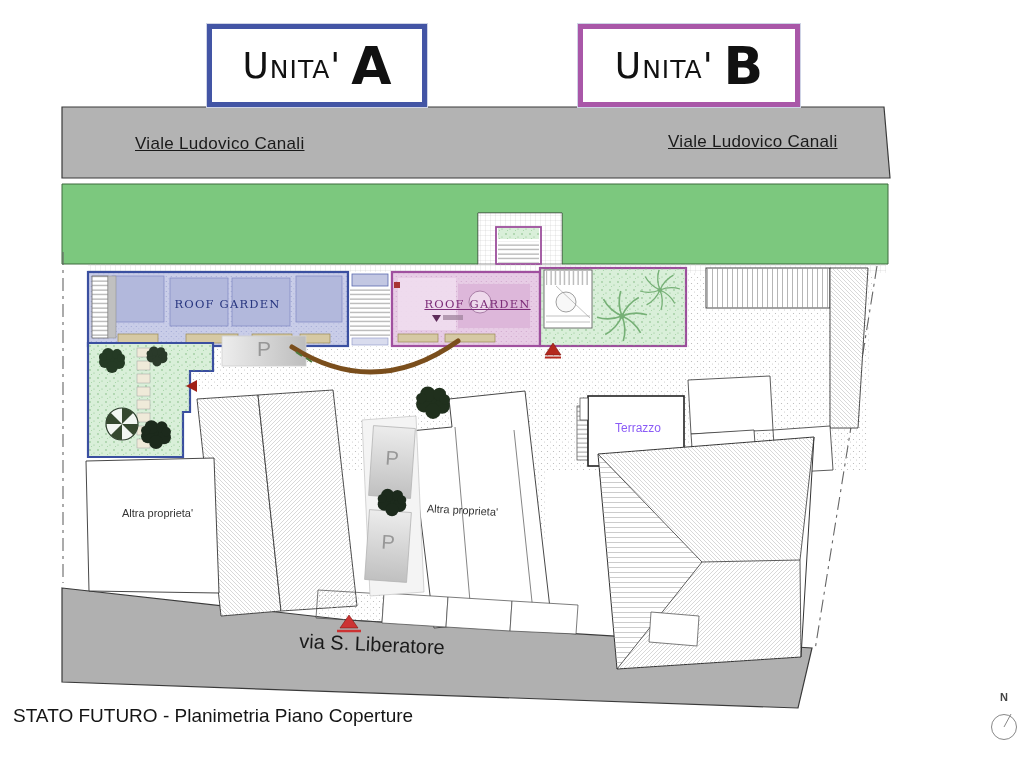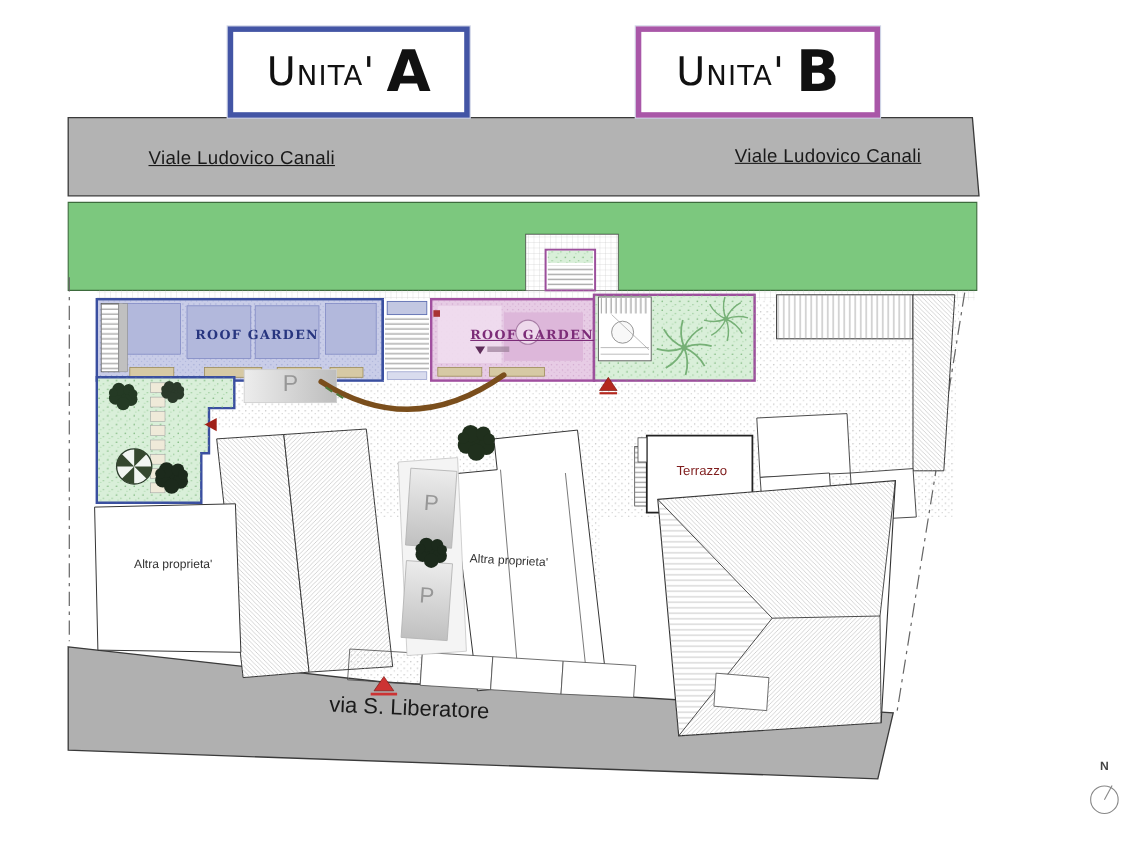--- a/index.html
+++ b/index.html
@@ -13,25 +13,25 @@
   .ubox-b{left:578px;width:212px;border:5px solid #a957a8;}
   .ulabel{font-variant:small-caps;font-size:36px;letter-spacing:1px;color:#111;
           font-family:"DejaVu Sans",sans-serif;}
   .uletter{font-weight:bold;font-size:52px;margin-left:10px;color:#111;
            font-family:"DejaVu Sans",sans-serif;}
   .street{font-size:17px;text-decoration:underline;text-align:left;letter-spacing:.3px;}
   .street-left{left:135px;top:134px;width:180px;}
   .street-right{left:668px;top:132px;width:180px;}
   .street-bottom{left:272px;top:633px;width:200px;font-size:20px;transform:rotate(2.5deg);
                  text-align:center;}
-  .rg{font-family:"DejaVu Serif",serif;font-weight:bold;font-size:11.5px;letter-spacing:1.2px;
-      text-align:right;width:125px;}
+  .rg{font-family:"DejaVu Serif",serif;font-weight:normal;font-size:11.5px;letter-spacing:1.2px;
+      text-align:center;width:125px;}
   .rg-a{left:165px;top:297px;color:#27357f;}
   .rg-b{left:415px;top:297px;color:#7c2c78;text-decoration:underline;}
-  .terr{left:598px;top:421px;width:80px;text-align:center;font-size:12px;color:#7f1d1d;}
+  .terr{left:598px;top:421px;width:80px;text-align:center;font-size:12px;color:#8b5cf6;}
   .pmark{color:#979797;font-size:21px;text-align:center;}
   .p-top{left:222px;top:337px;width:84px;}
   .p-m1{left:372px;top:447px;width:40px;transform:rotate(4deg);font-size:20px;}
   .p-m2{left:368px;top:531px;width:40px;transform:rotate(4deg);font-size:20px;}
   .altra{font-size:11px;color:#333;line-height:1.35;text-align:center;}
   .altra-1{left:115px;top:506px;width:85px;}
   .altra-2{left:425px;top:503px;width:75px;transform:rotate(3deg);}
   .caption{left:13px;top:705px;font-size:19px;color:#151515;}
   .north{left:994px;top:691px;width:20px;font-size:11px;font-weight:bold;color:#444;
          text-align:center;}
@@ -344,15 +344,16 @@
 
 <div class="lbl rg rg-a">ROOF GARDEN</div>
 <div class="lbl rg rg-b">ROOF GARDEN</div>
 <div class="lbl terr">Terrazzo</div>
 <div class="lbl pmark p-top">P</div>
 <div class="lbl pmark p-m1">P</div>
 <div class="lbl pmark p-m2">P</div>
 <div class="lbl altra altra-1">Altra proprieta'</div>
 <div class="lbl altra altra-2">Altra proprieta'</div>
 
+<div class="lbl caption">STATO FUTURO - Planimetria Piano Coperture</div>
 <div class="lbl north">N</div>
 
 </div>
 
 </body></html>

